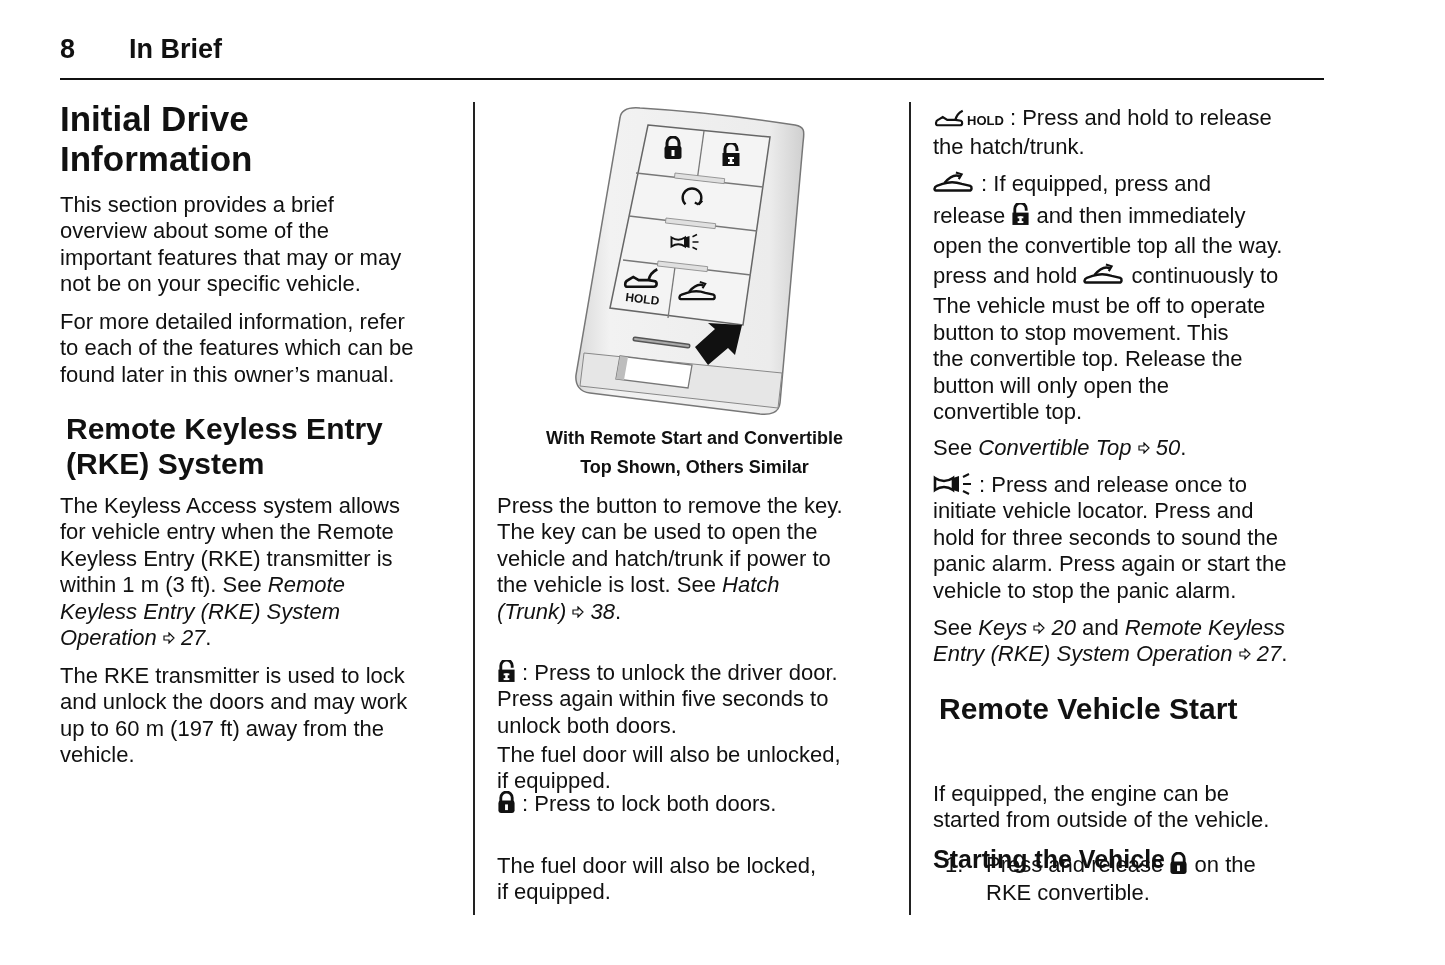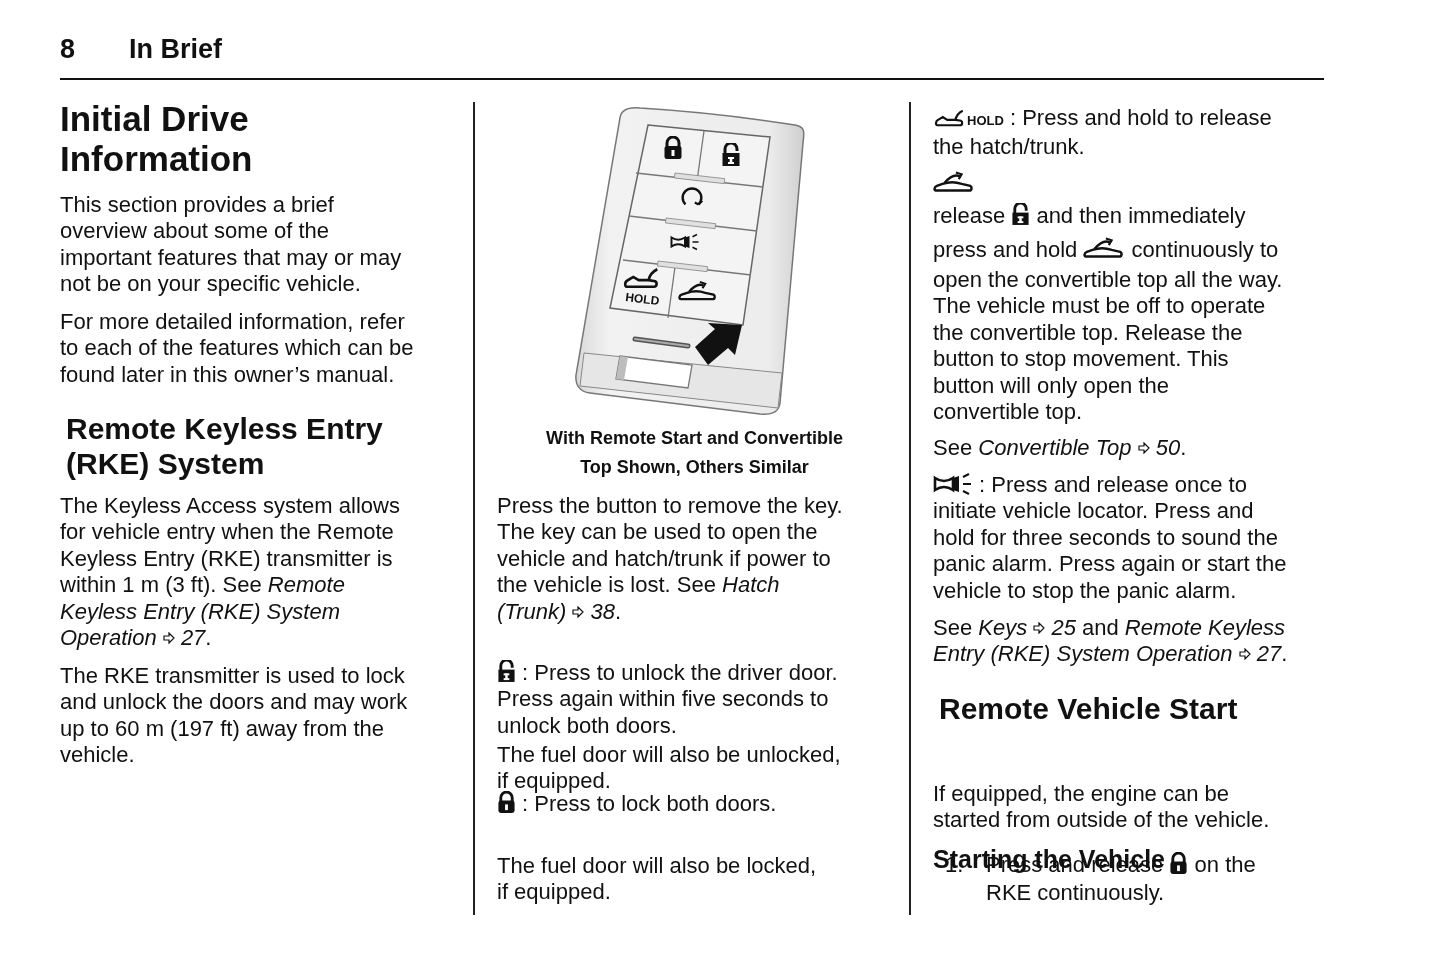--- a/index.html
+++ b/index.html
@@ -197,31 +197,31 @@
 <div class="abs col3 p" style="top:105px;">
   <div><svg class="ic" width="34" height="20">
         <use href="#s-trunk"></use>
       </svg><b style="font-size:13px;">HOLD</b><span> : Press and hold to release</span></div>
   <div>the hatch/trunk.</div>
 </div>
 
 <div class="abs col3 p" style="top:168px; line-height:27px;">
   <div style="line-height:31px;"><svg class="ic" width="42" height="24">
         <use href="#s-conv"></use>
-      </svg></div>
+      </svg><span> : If equipped, press and</span></div>
   <div style="line-height:34px;"><span>release </span><svg class="ic" width="19" height="23">
         <use href="#s-unlock"></use>
       </svg><span> and then immediately</span></div>
+  <div style="line-height:26.4px;">open the convertible top all the way.</div>
   <div style="line-height:34px;"><span>press and hold </span><svg class="ic" width="42" height="24">
         <use href="#s-conv"></use>
       </svg><span> continuously to</span></div>
-  <div style="line-height:26.4px;">open the convertible top all the way.</div>
   <div style="line-height:26.4px;">The vehicle must be off to operate</div>
+  <div style="line-height:26.4px;">button to stop movement. This</div>
   <div style="line-height:26.4px;">the convertible top. Release the</div>
-  <div style="line-height:26.4px;">button to stop movement. This</div>
   <div style="line-height:26.4px;">button will only open the</div>
   <div style="line-height:26.4px;">convertible top.</div>
 </div>
 
 <div class="abs col3 p" style="top:435px;">
   <div><span>See </span><i>Convertible Top</i> <svg class="xref">
         <use href="#s-xref"></use>
       </svg> <i>50</i><span>.</span></div>
 </div>
 
@@ -231,36 +231,36 @@
       </svg><span> : Press and release once to</span></div>
   <div>initiate vehicle locator. Press and</div>
   <div>hold for three seconds to sound the</div>
   <div>panic alarm. Press again or start the</div>
   <div>vehicle to stop the panic alarm.</div>
 </div>
 
 <div class="abs col3 p" style="top:615px;">
   <div><span>See </span><i>Keys</i> <svg class="xref">
         <use href="#s-xref"></use>
-      </svg> <i style="font-style:italic;">25</i><span> and </span><i>Remote Keyless</i></div>
+      </svg> <i style="font-style:italic;">20</i><span> and </span><i>Remote Keyless</i></div>
   <div><i>Entry (RKE) System Operation</i> <svg class="xref">
         <use href="#s-xref"></use>
       </svg> <i>27</i><span>.</span></div>
 </div>
 
 <div class="abs col3 h2" style="top:691px;">Remote Vehicle Start</div>
 
 <div class="abs col3 p" style="top:781px;">
   <div>If equipped, the engine can be</div>
   <div>started from outside of the vehicle.</div>
 </div>
 
 <div class="abs col3 h3" style="top:844px;">Starting the Vehicle</div>
 
 <div class="abs p" style="left:945px; top:852px; width:380px;">
   <div style="position:relative; padding-left:41px;">
     <span style="position:absolute; left:0; top:0;">1.</span>
     <div><span>Press and release </span><svg class="ic" width="19" height="23">
           <use href="#s-lock"></use>
         </svg><span> on the</span></div>
-    <div style="margin-top:2px;">RKE continuously.</div>
+    <div style="margin-top:2px;">RKE convertible.</div>
   </div>
 </div>
 
 </body></html>

